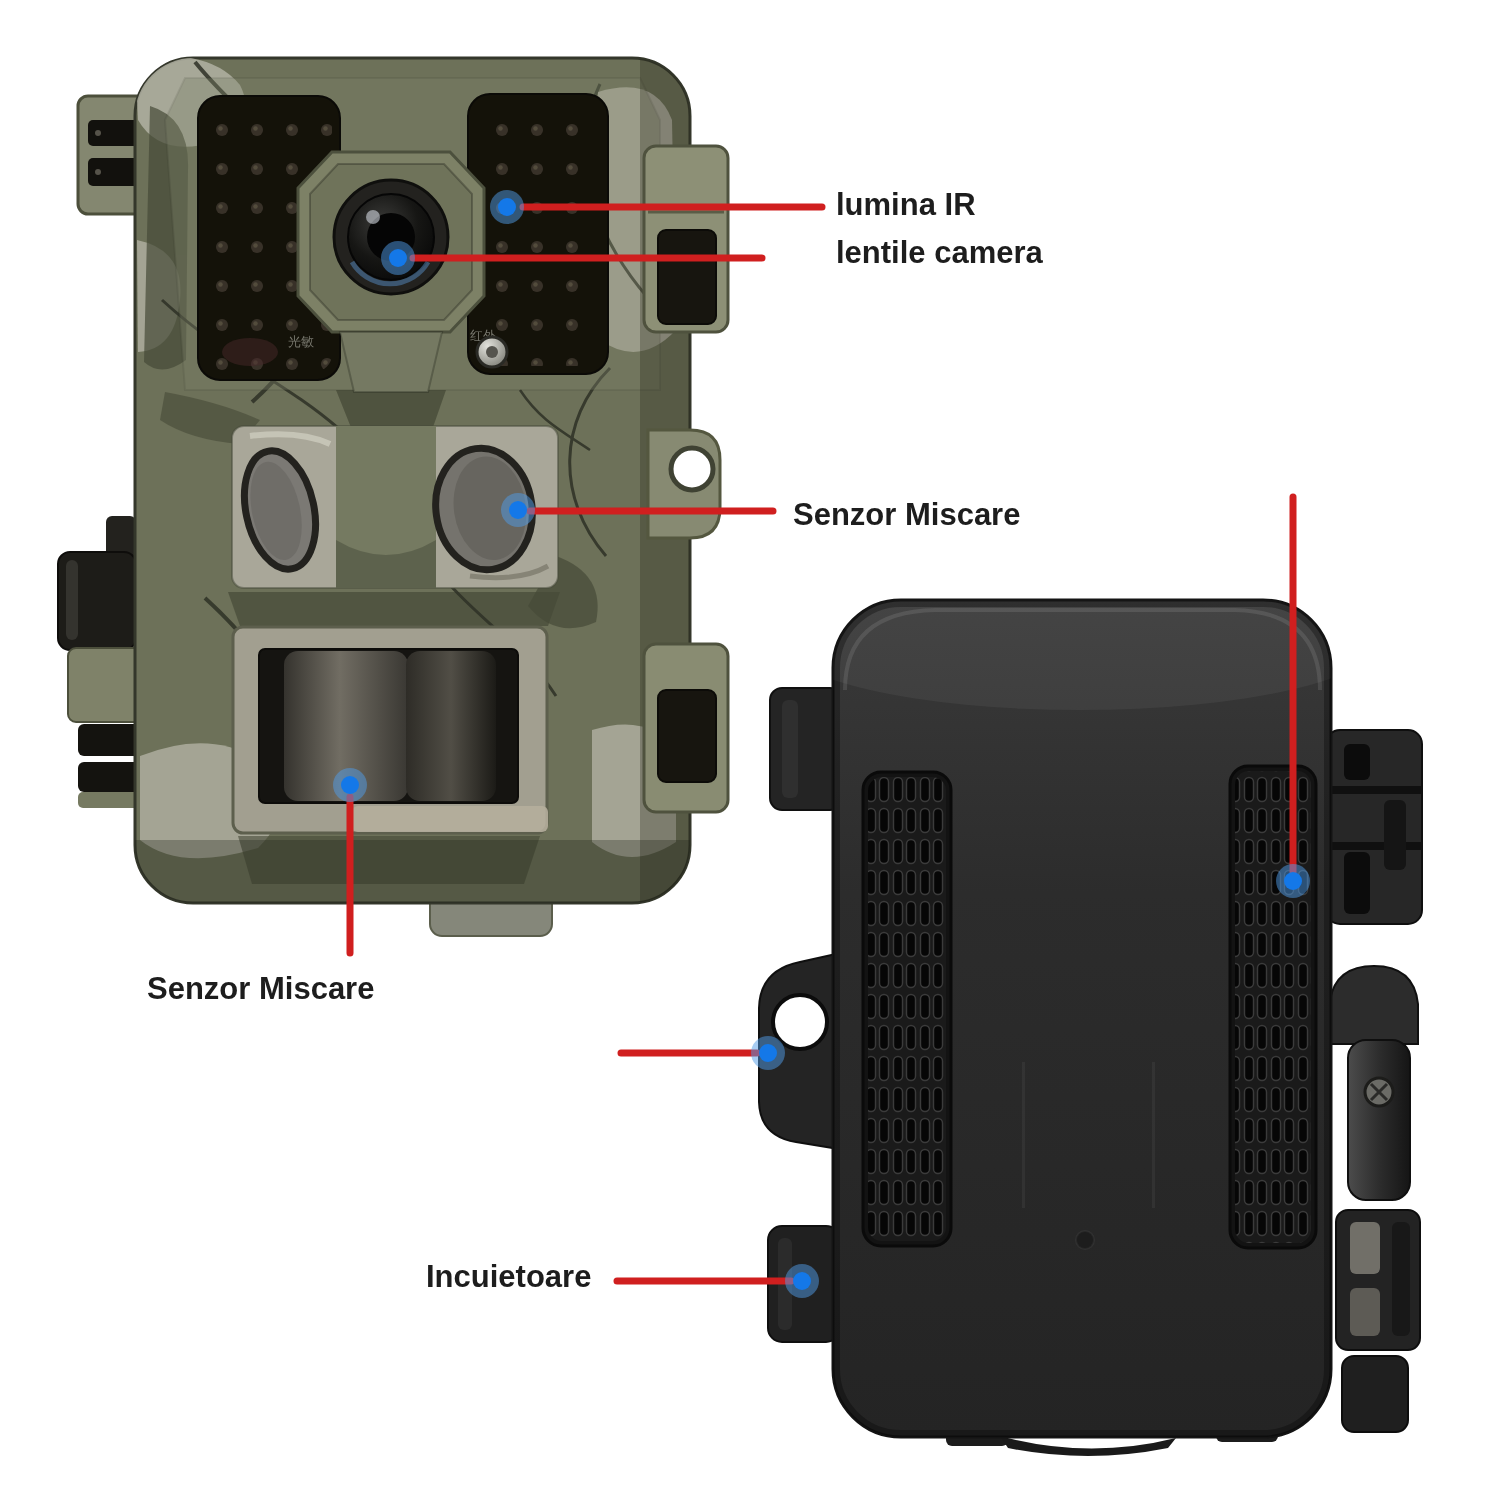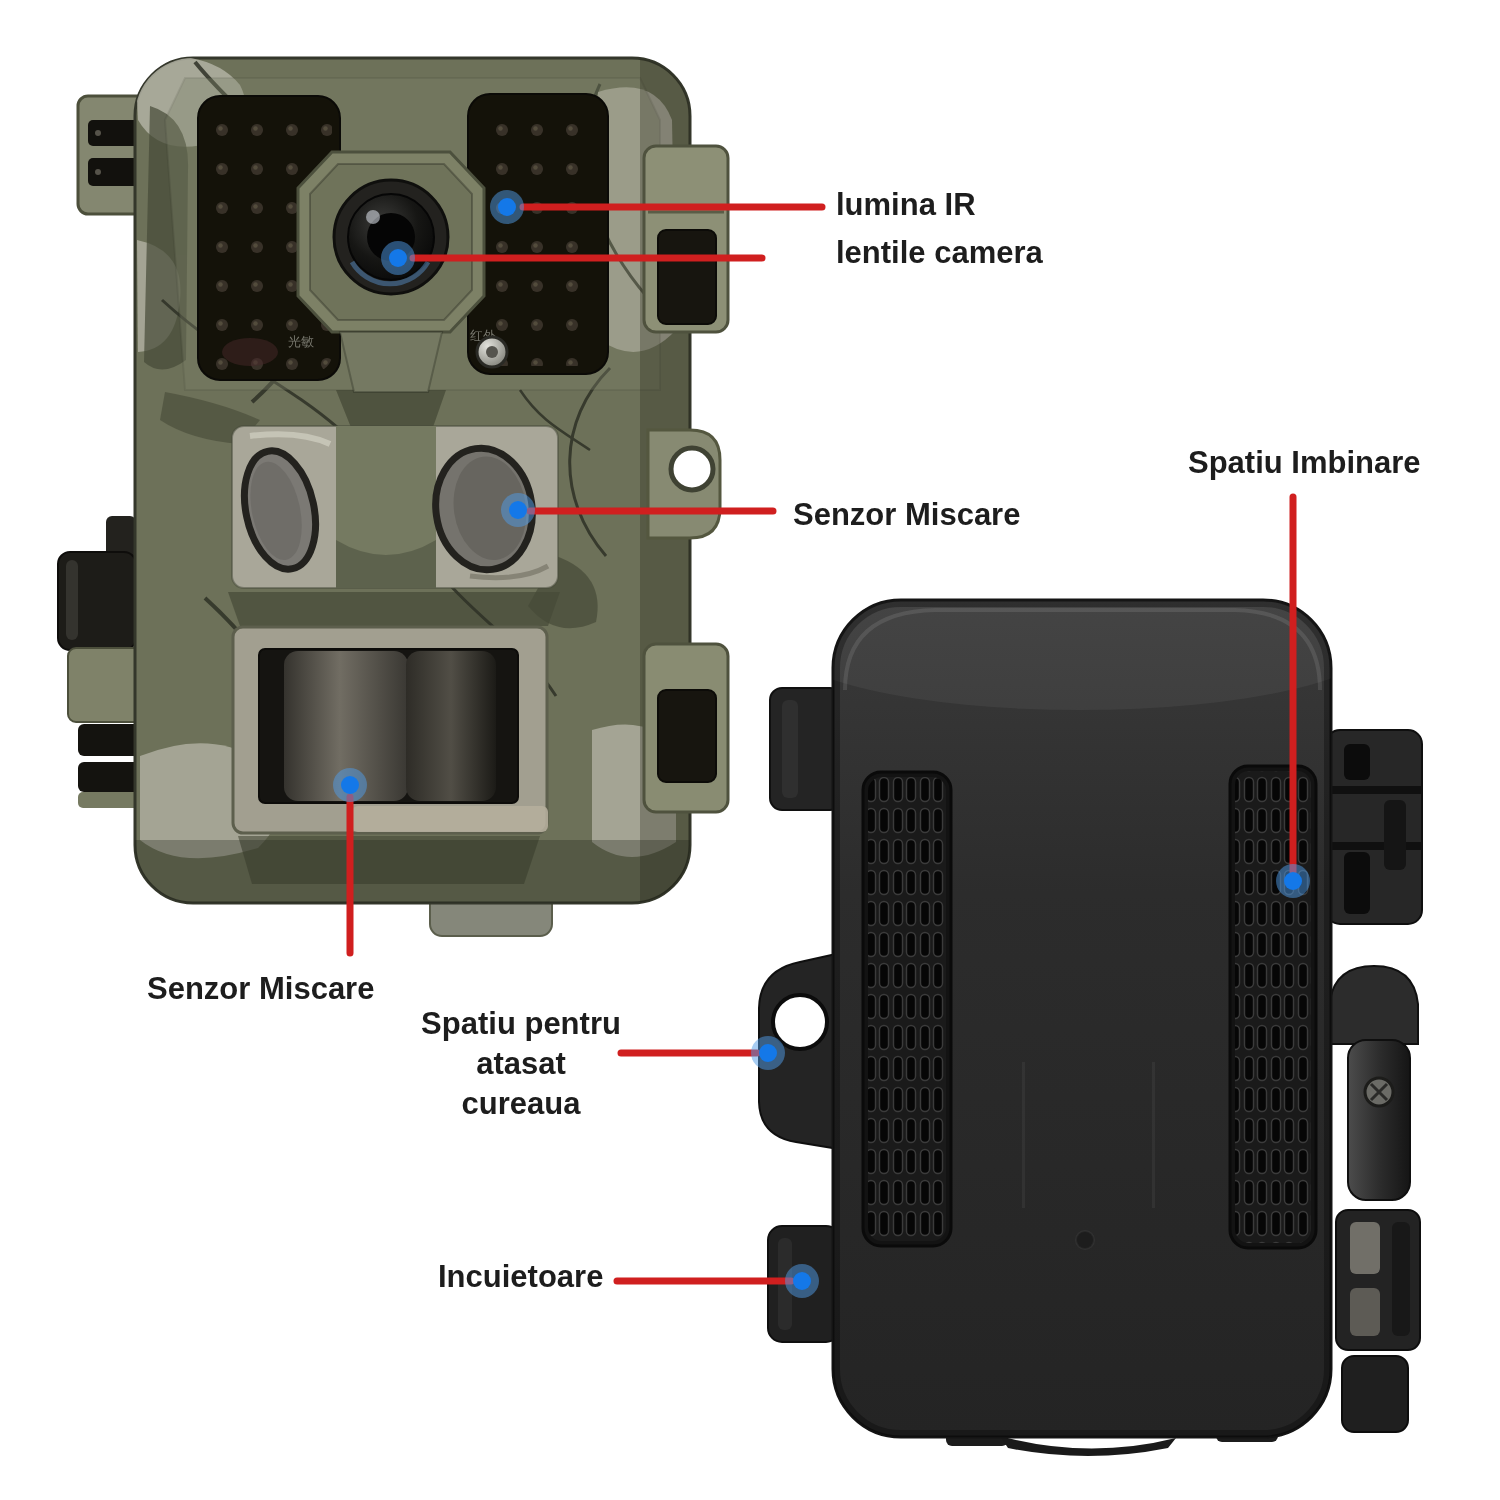--- a/index.html
+++ b/index.html
@@ -277,22 +277,16 @@
   <g>
     <circle cx="802" cy="1281" r="17" fill="#4f9ce8" opacity="0.5"></circle>
     <circle cx="802" cy="1281" r="9" fill="#1478e8"></circle>
   </g>
 </g>
 </svg>
 
 <div class="callout-label" style="left:836px;top:186px;">lumina IR</div>
 <div class="callout-label" style="left:836px;top:234px;text-align:right;">lentile camera</div>
 <div class="callout-label" style="left:793px;top:496px;">Senzor Miscare</div>
-<div class="callout-label" style="left:1188px;top:444px;">Spatiu Imbinare</div>
 <div class="callout-label" style="left:147px;top:970px;">Senzor Miscare</div>
-<div class="callout-label center" style="left:405px;top:1004px;width:232px;">
-  <div>Spatiu pentru</div>
-  <div>atasat</div>
-  <div>cureaua</div>
+<div class="callout-label" style="left:426px;top:1258px;">Incuietoare</div>
+
 </div>
-<div class="callout-label" style="left:438px;top:1258px;">Incuietoare</div>
-
-</div>
 
 </body></html>

